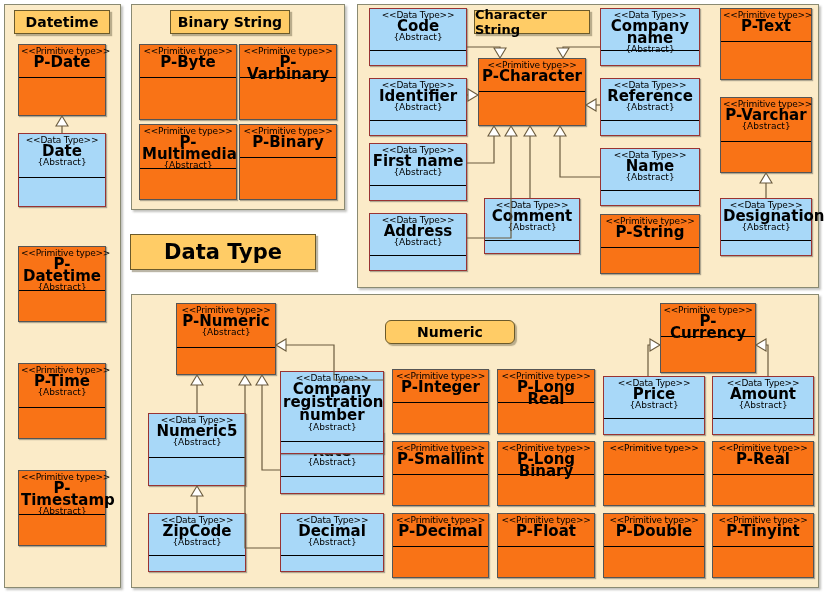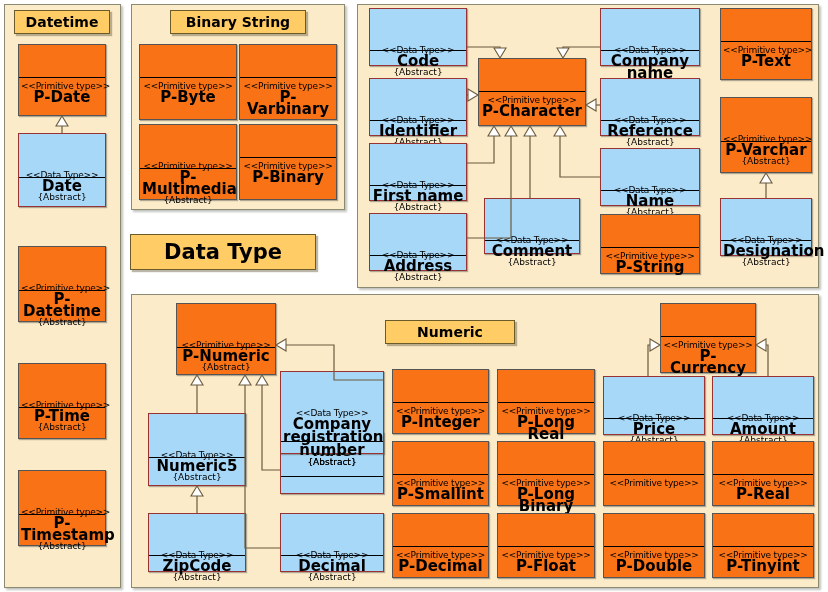--- a/index.html
+++ b/index.html
@@ -50,21 +50,20 @@
     padding:1px 2px 2px 2px;
     text-align:center;
     border-bottom:1px solid #000;
   }
   .cls .stereo{
     font-size:9px;
     line-height:10px;
     color:#000;
     white-space:nowrap;
     letter-spacing:-0.2px;
-    margin-top:35px;
   }
   .cls .nm{
     font-size:15px;
     line-height:12px;
     font-weight:bold;
     color:#000;
   }
   .cls .abs{
     font-size:9px;
     line-height:10px;
@@ -123,21 +122,21 @@
   <div class="cls" style="left:18px;top:470px;width:88px;height:76px;">
     <div class="head" style="height:44px;">
       <div class="stereo">&lt;&lt;Primitive type&gt;&gt;</div>
       <div class="nm">P-Timestamp</div>
       <div class="abs">{Abstract}</div>
     </div>
     <div class="body"></div>
   </div>
 
   <div class="pkg" style="left:131px;top:4px;width:214px;height:206px;"></div>
-  <div class="pkg-title" style="left:170px;top:10px;width:136px;height:24px;font-size:14px;">Binary String</div>
+  <div class="pkg-title" style="left:170px;top:10px;width:120px;height:24px;font-size:14px;">Binary String</div>
 
   <div class="cls" style="left:139px;top:44px;width:98px;height:76px;">
     <div class="head" style="height:33px;">
       <div class="stereo">&lt;&lt;Primitive type&gt;&gt;</div>
       <div class="nm">P-Byte</div>
     </div>
     <div class="body"></div>
   </div>
 
   <div class="cls" style="left:239px;top:44px;width:98px;height:76px;">
@@ -161,20 +160,21 @@
     <div class="head" style="height:33px;">
       <div class="stereo">&lt;&lt;Primitive type&gt;&gt;</div>
       <div class="nm">P-Binary</div>
     </div>
     <div class="body"></div>
   </div>
 
   <div class="pkg-title" style="left:130px;top:234px;width:186px;height:36px;font-size:21px;">Data Type</div>
 
   <div class="pkg" style="left:357px;top:4px;width:462px;height:284px;"></div>
+  <div class="pkg-title" style="left:474px;top:10px;width:116px;height:24px;font-size:13px;">Character String</div>
 
   <div class="cls dt" style="left:369px;top:8px;width:98px;height:58px;">
     <div class="head" style="height:42px;">
       <div class="stereo">&lt;&lt;Data Type&gt;&gt;</div>
       <div class="nm">Code</div>
       <div class="abs">{Abstract}</div>
     </div>
     <div class="body"></div>
   </div>
 
@@ -277,21 +277,21 @@
   <div class="cls dt" style="left:720px;top:198px;width:92px;height:58px;">
     <div class="head" style="height:42px;">
       <div class="stereo">&lt;&lt;Data Type&gt;&gt;</div>
       <div class="nm">Designation</div>
       <div class="abs">{Abstract}</div>
     </div>
     <div class="body"></div>
   </div>
 
   <div class="pkg" style="left:131px;top:294px;width:688px;height:294px;"></div>
-  <div class="pkg-title" style="left:385px;top:320px;width:130px;height:24px;font-size:14px;">Numeric</div>
+  <div class="pkg-title" style="left:385px;top:320px;width:130px;height:24px;font-size:14px;border-radius:6px;">Numeric</div>
 
   <div class="cls" style="left:176px;top:303px;width:100px;height:72px;">
     <div class="head" style="height:44px;">
       <div class="stereo">&lt;&lt;Primitive type&gt;&gt;</div>
       <div class="nm">P-Numeric</div>
       <div class="abs">{Abstract}</div>
     </div>
     <div class="body"></div>
   </div>
 

